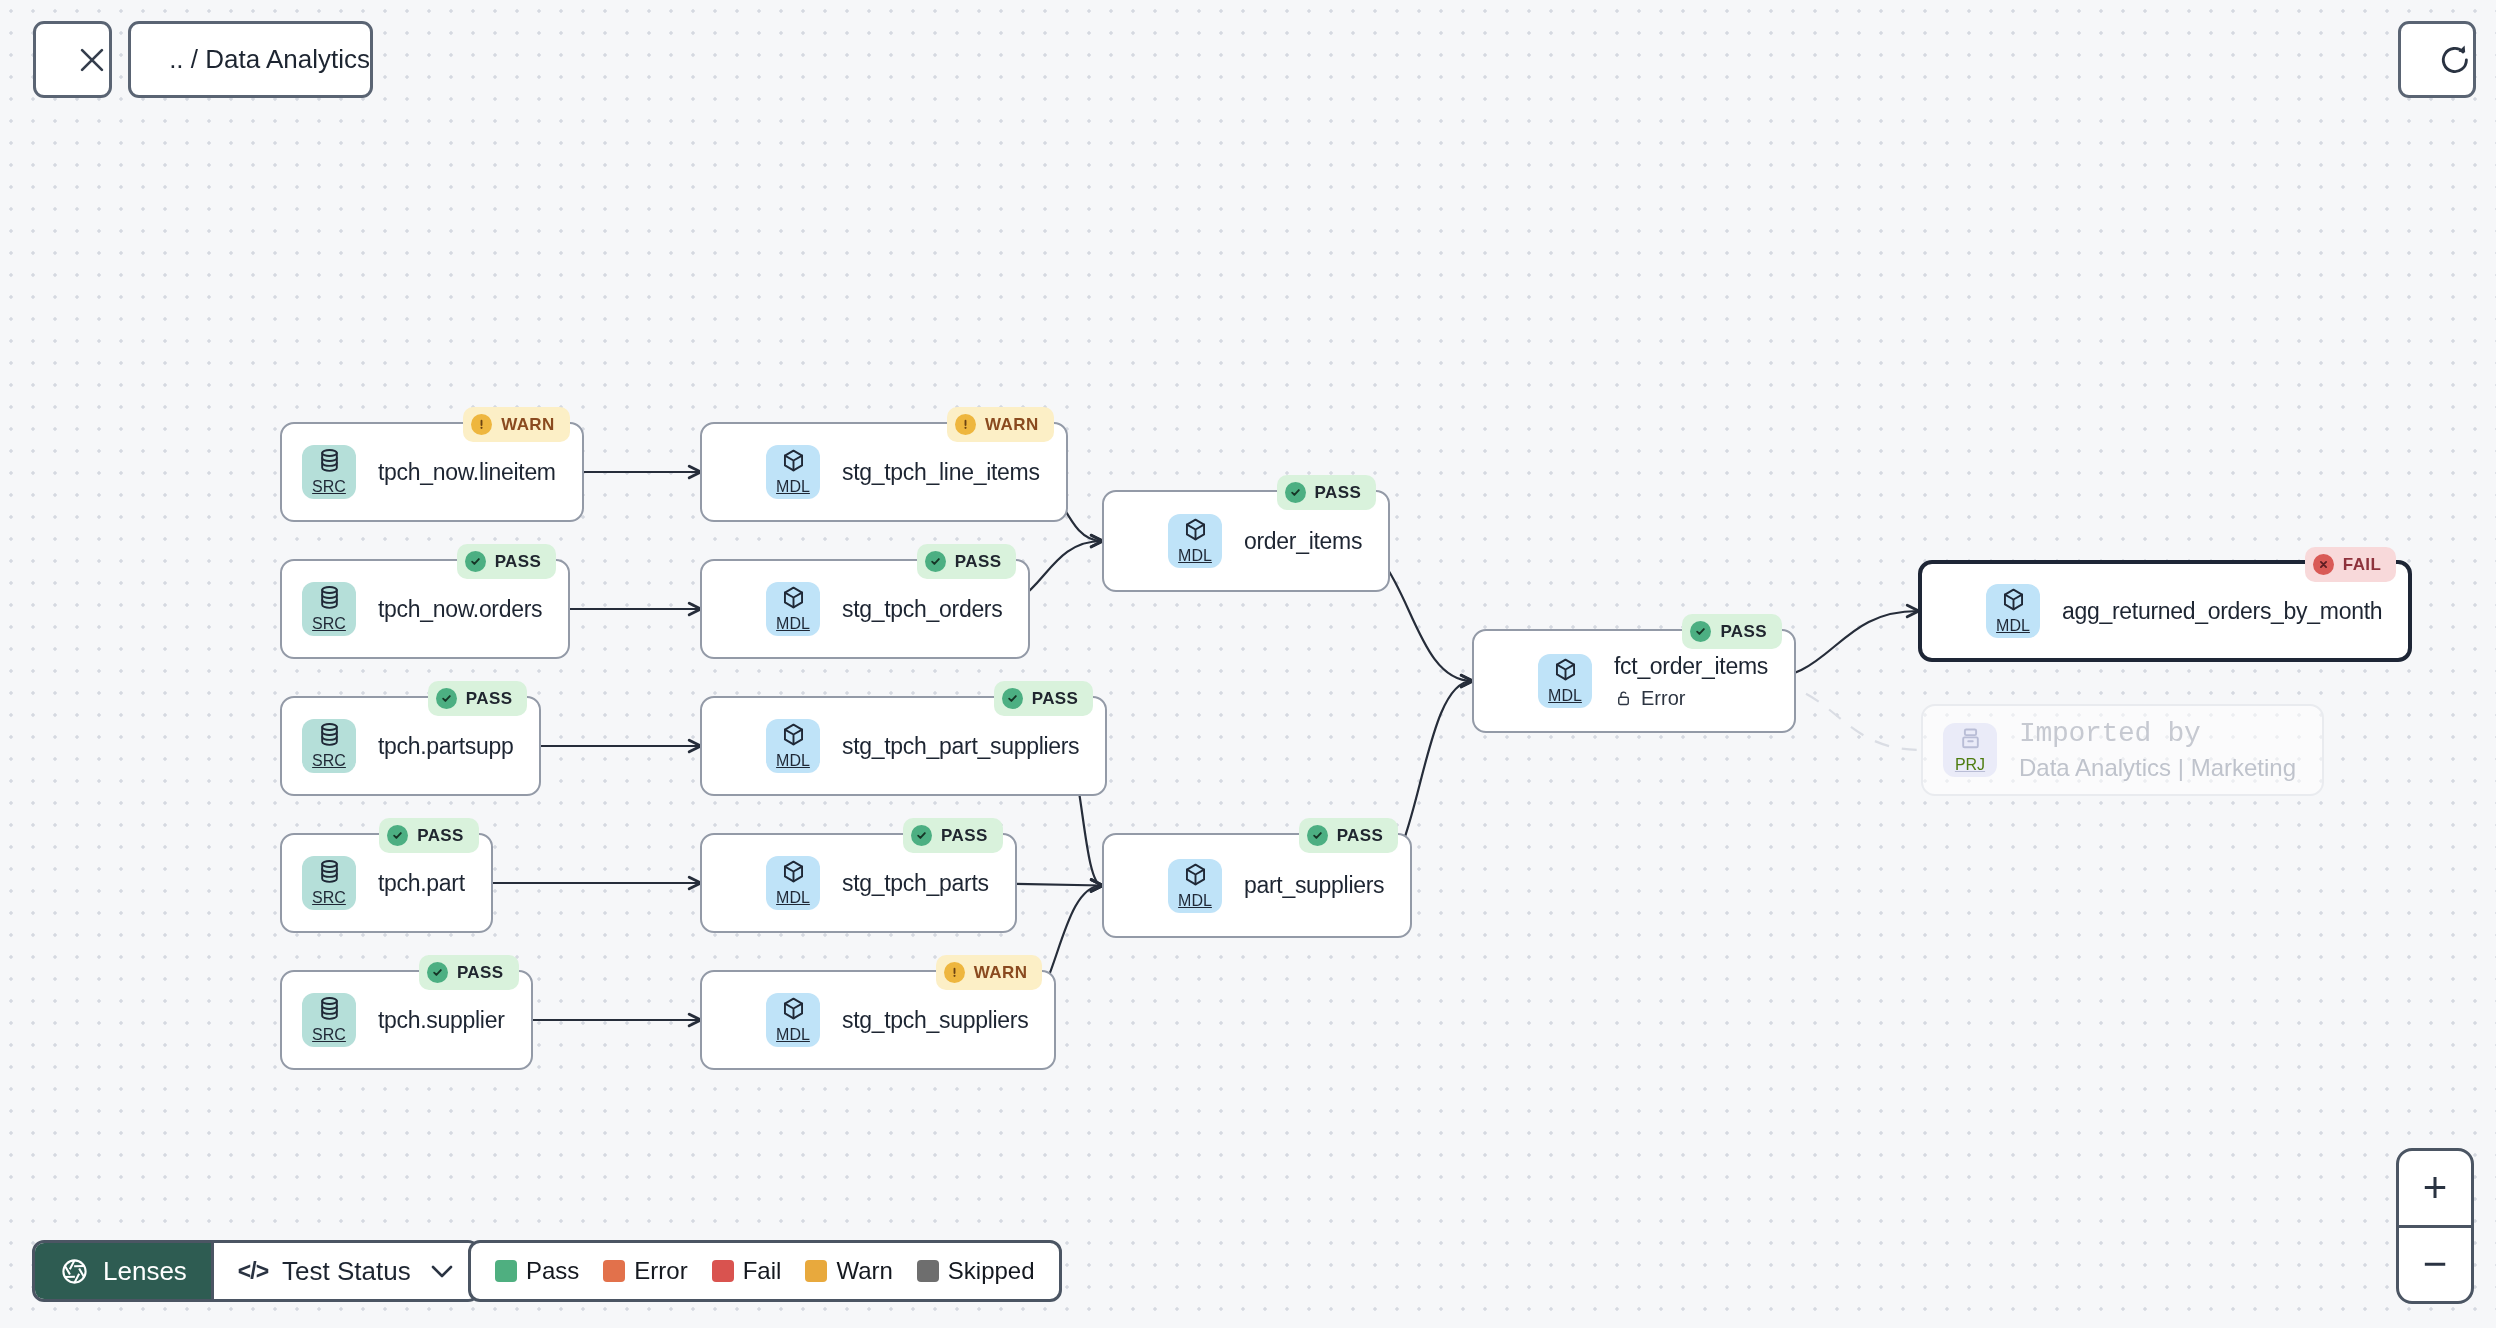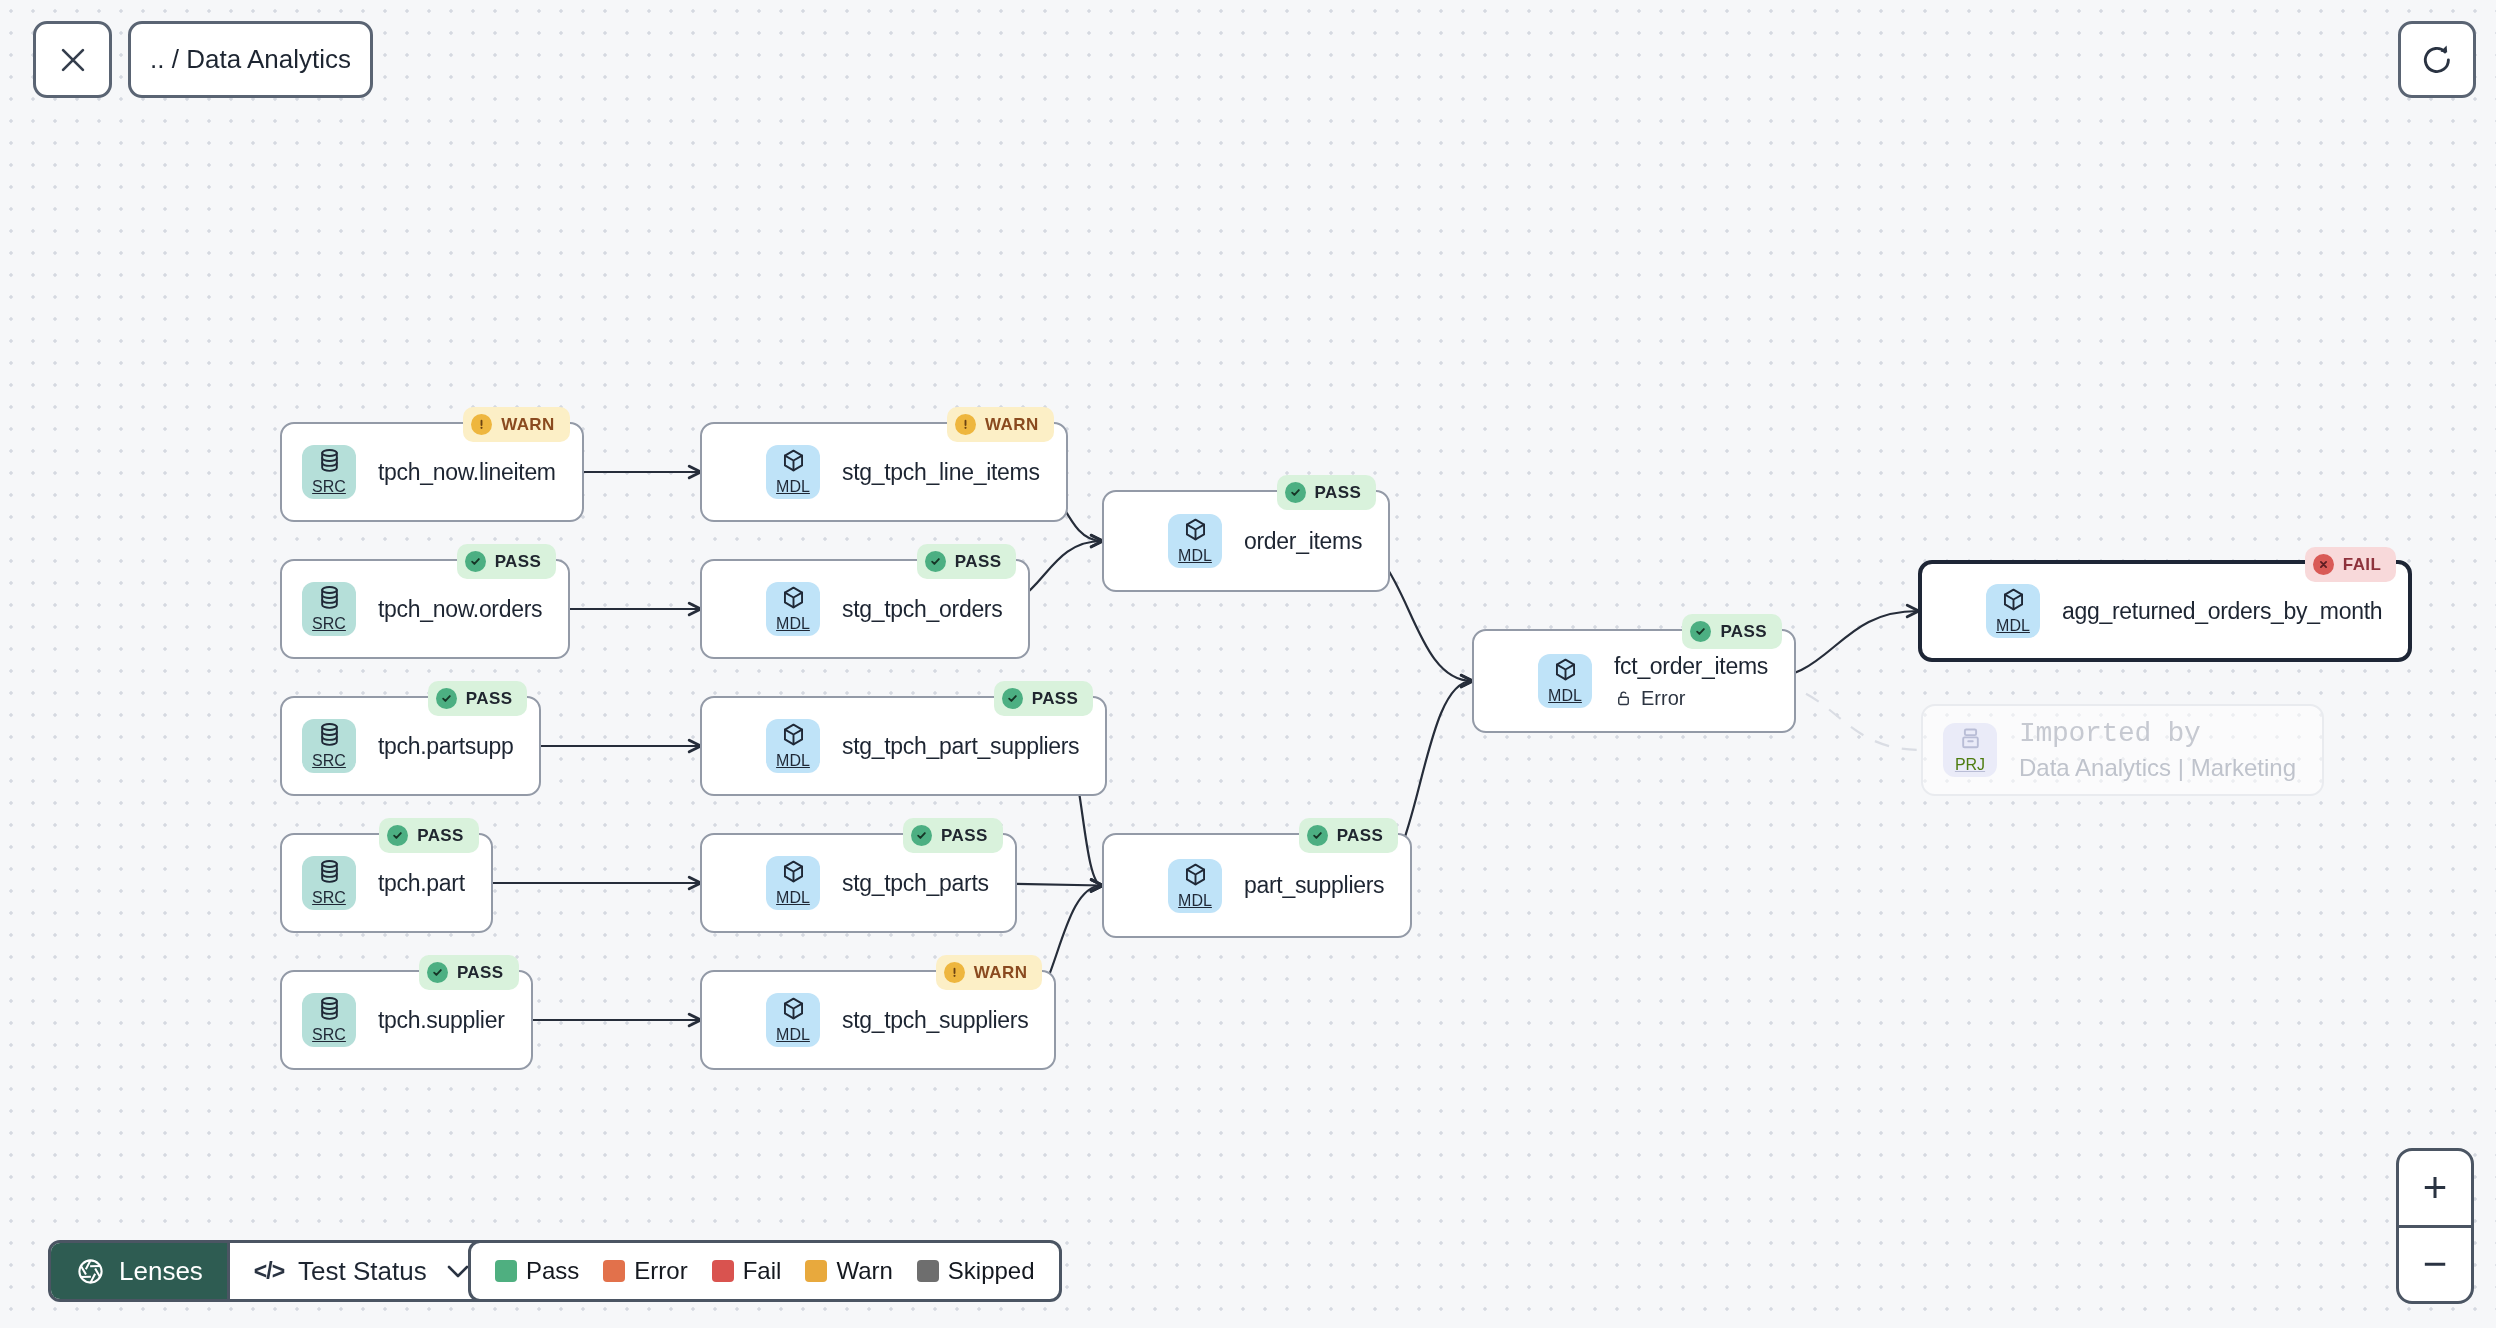--- a/index.html
+++ b/index.html
@@ -5,21 +5,21 @@
   html,body{margin:0;padding:0;}
   body{width:2496px;height:1328px;overflow:hidden;
        font-family:"Liberation Sans",sans-serif;color:#1d2531;}
   #canvas{position:relative;width:2496px;height:1328px;background-color:#f6f7f9;
     background-image:radial-gradient(circle,#d5d9e1 1.5px,transparent 1.8px);
     background-size:22px 22px;}
 
   
   .tb{position:absolute;top:21px;height:77px;background:#fff;border:3px solid #5a6473;
       border-radius:14px;box-sizing:border-box;display:flex;align-items:center;}
-  .tb-btn{justify-content:center;cursor:pointer;}
+  .tb-btn{justify-content:flex-end;cursor:pointer;border-radius:11px;}
   #close-btn{left:33px;width:79px;}
   #crumb-btn{left:128px;width:245px;font-size:26px;}
   #search-box{left:392px;width:1988px;padding:0 26px;gap:18px;}
   #search-box input{flex:1;border:none;outline:none;font-family:"Liberation Sans",sans-serif;
       font-size:26px;color:#1d2531;background:transparent;}
   #refresh-btn{left:2398px;width:78px;}
   .tb svg{display:block;}
 
   
   .node{position:absolute;display:flex;align-items:center;gap:22px;
@@ -56,21 +56,21 @@
   .badge.warn .badge-dot{background:#eeb63e;color:#6b4313;}
   .badge.fail{background:#f8d9da;color:#8e323c;}
   .badge.fail .badge-dot{background:#d95a56;color:#5d1d22;}
 
   
   #edges{position:absolute;left:0;top:0;pointer-events:none;}
   #edges path.edge{stroke:#262d3a;stroke-width:2.2;fill:none;}
   #edges path.dashed{stroke:#dadde4;stroke-width:2.2;fill:none;stroke-dasharray:15 13;}
 
   
-  #lens-combo{position:absolute;left:48px;top:1240px;height:62px;display:inline-flex;
+  #lens-combo{position:absolute;left:32px;top:1240px;height:62px;display:inline-flex;
       border:3px solid #4b5563;border-radius:12px;overflow:hidden;box-sizing:border-box;background:#fff;}
   #lens-seg{display:flex;align-items:center;gap:13px;padding:0 24px;background:#2e5c52;
       color:#fff;font-size:26px;cursor:pointer;}
   #lens-seg svg{width:31px;height:31px;stroke:#fff;fill:none;stroke-width:1.6;display:block;}
   #teststatus-seg{display:flex;align-items:center;gap:14px;padding:0 24px;background:#fff;
       border-left:3px solid #4b5563;font-size:26px;color:#1d2531;cursor:pointer;}
   .code-glyph{font-size:23px;font-weight:700;color:#2a3342;letter-spacing:-1px;}
   #teststatus-seg .chev svg{width:22px;height:13px;stroke:#2a3342;stroke-width:2.6;fill:none;
       stroke-linecap:round;stroke-linejoin:round;display:block;margin-left:6px;}
 

